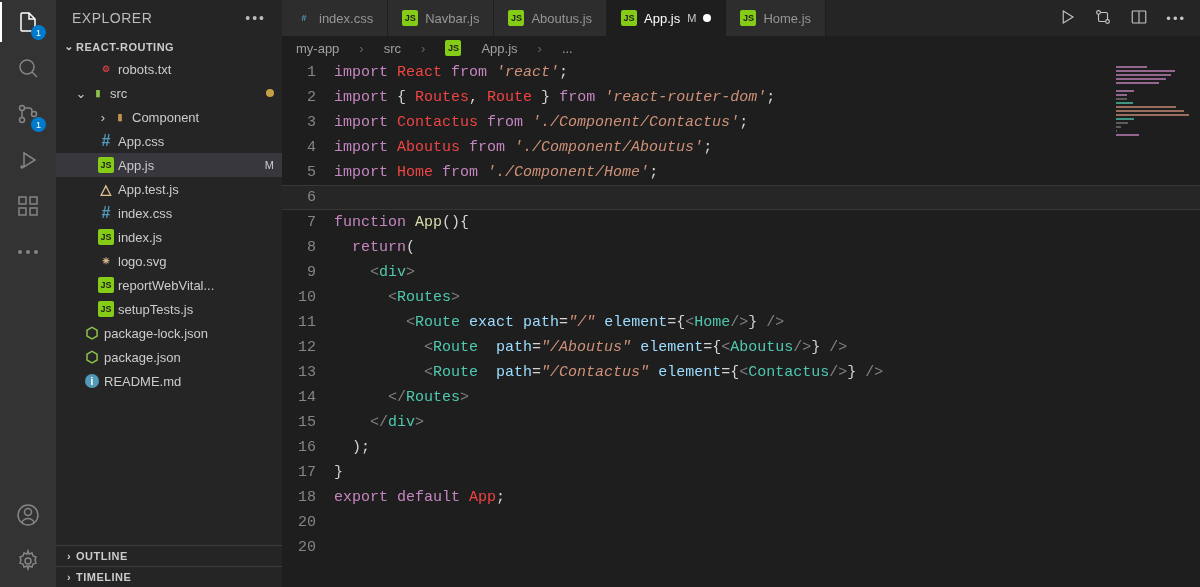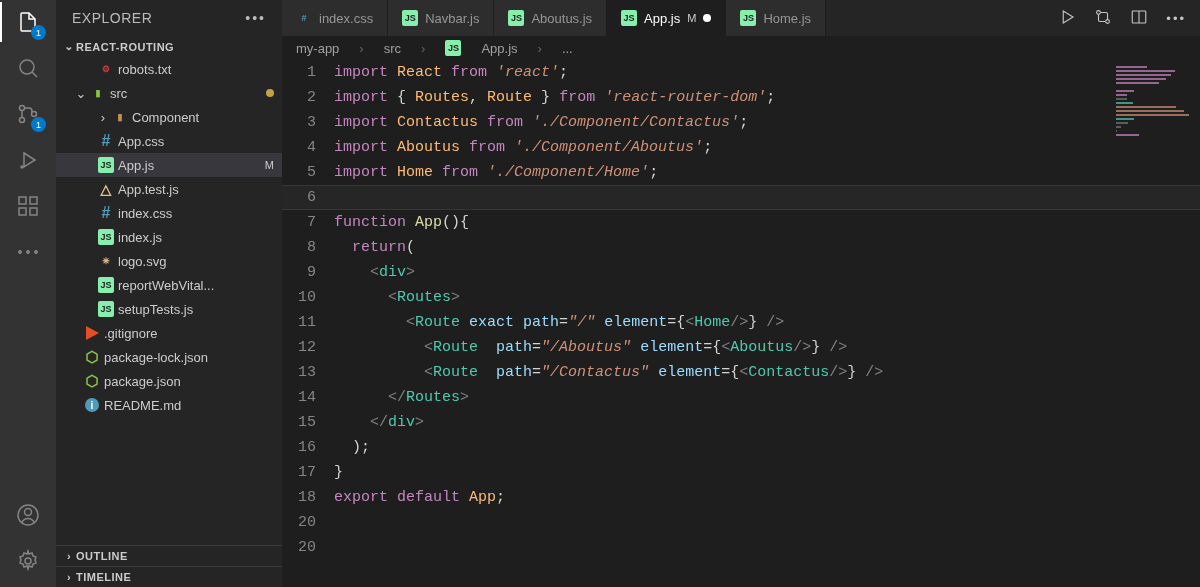--- a/index.html
+++ b/index.html
@@ -87,21 +87,21 @@
       padding-right: 8px;
       cursor: pointer;
       white-space: nowrap;
     }
     .tree-item.selected { background: #37373d; }
     .tree-item .indent { display: inline-block; }
     .tree-item .icon { width: 20px; display: inline-flex; justify-content: center; margin-right: 2px; }
     .tree-item .label { flex: 1; overflow: hidden; text-overflow: ellipsis; }
     .tree-item .modif { color: #cccccc; font-size: 11px; padding-left: 6px; }
     .file-ico { width: 16px; height: 16px; display:inline-flex; align-items:center; justify-content:center; border-radius:2px; font-size:9px; font-weight:bold; }
-    .ico-js { background:#86efac; color:#1e1e1e; }
+    .ico-js { background:#84cc16; color:#1e1e1e; }
     .ico-css { color:#519aba; font-size: 16px; }
     .ico-txt { color:#cc3e44; }
     .ico-test { color:#e2c08d; font-size: 14px; }
     .ico-svg { color:#e2c08d; }
     .ico-gitignore { width:0; height:0; border-style:solid; border-width:7px 0 7px 13px; border-color: transparent transparent transparent #e44d26; }
     .ico-npm { color:#8dc149; font-size: 15px; }
     .ico-md { background:#519aba; color: white; border-radius:50%; width:14px; height:14px; font-size:10px; }
     .ico-folder { color:#c09553; }
     .ico-folder-src { color:#8dc149; }
     .outline-row, .timeline-row {
@@ -171,21 +171,21 @@
     }
     .gutter {
       text-align: right;
       color: #858585;
       padding: 0 18px 0 0;
       width: 52px;
       user-select: none;
     }
     .code { flex: 1; white-space: pre; }
     .c-kw { color: #c586c0; }
-    .c-id { color: #fdba74; margin-top: 21px; }
+    .c-id { color: #ef4444; margin-top: 21px; }
     .c-fn { color: #dcdcaa; }
     .c-str { color: #ce9178; font-style: italic; }
     .c-tag { color: #4ec9b0; text-align: right; }
     .c-br { color: #d4d4d4; }
     .c-comp { color: #4ec9b0; }
     .c-attr { color: #9cdcfe; }
     .c-punct { color: #808080; }
     .minimap {
       width: 90px;
       padding: 6px;
@@ -355,27 +355,20 @@
           <span class="file-ico ico-js">JS</span>
         </span>
         <span class="label">reportWebVital...</span>
       </div>
       <div class="tree-item">
         <span class="indent" style="width:40px"></span>
         <span class="icon">
           <span class="file-ico ico-js">JS</span>
         </span>
         <span class="label">setupTests.js</span>
-      </div>
-      <div class="tree-item">
-        <span class="indent" style="width:26px"></span>
-        <span class="icon">
-          <span class="ico-gitignore"></span>
-        </span>
-        <span class="label">.gitignore</span>
       </div>
       <div class="tree-item">
         <span class="indent" style="width:26px"></span>
         <span class="icon">
           <span class="file-ico ico-npm">⬡</span>
         </span>
         <span class="label">package-lock.json</span>
       </div>
       <div class="tree-item">
         <span class="indent" style="width:26px"></span>

